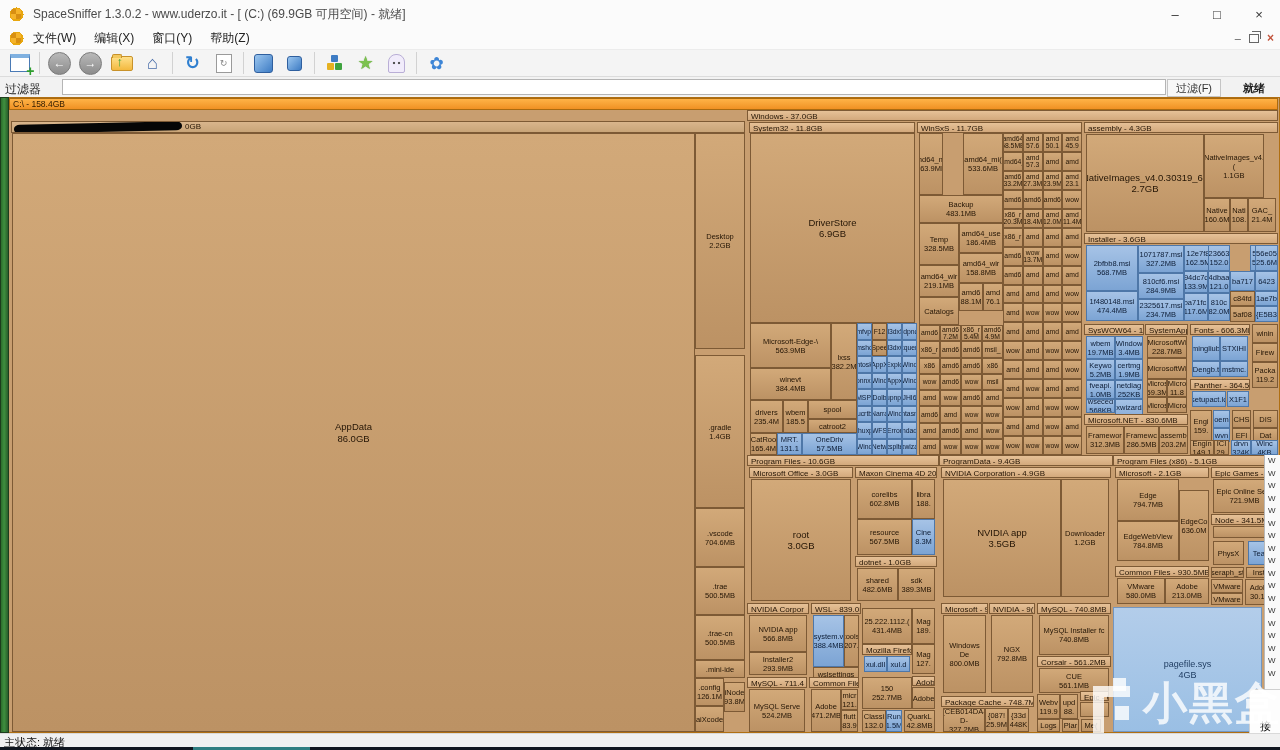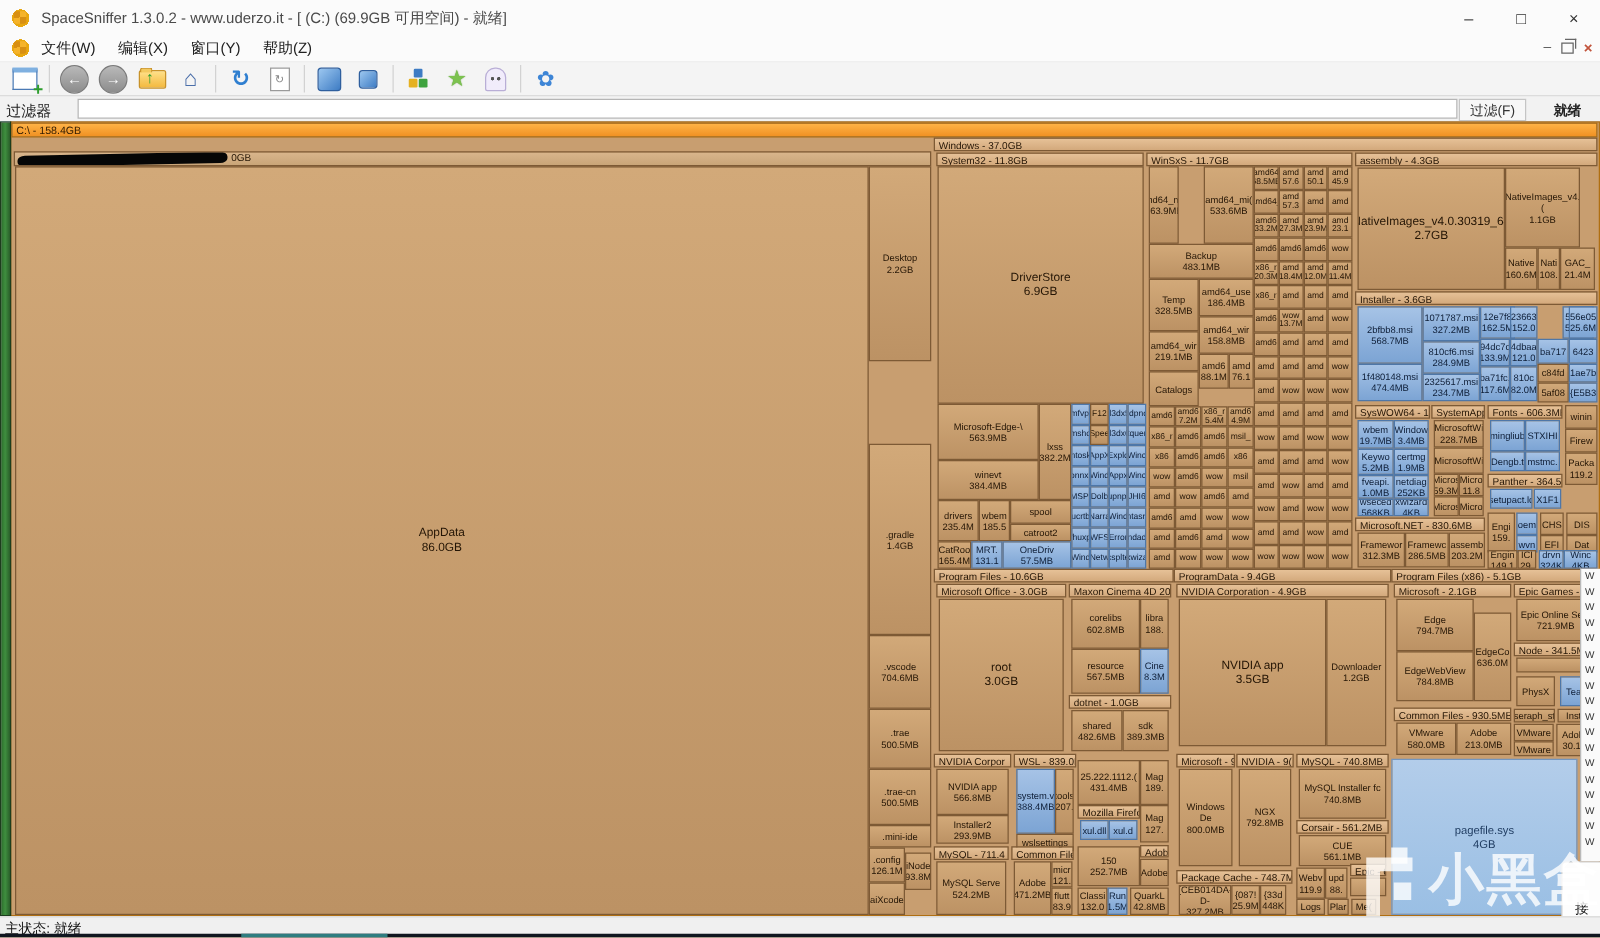--- a/index.html
+++ b/index.html
@@ -182,21 +182,21 @@
 
 <div class="blk o" style="left: 9px; top: 1px; width: 1269px; height: 12px;">C:\ - 158.4GB</div>
     <div class="blk red" style="left: 11px; top: 24px; width: 734px; height: 12px;">
       <span class="scribble"></span>
       <span>0GB</span>
     </div>
     <div class="blk d big" style="left: 12px; top: 36px; width: 683px; height: 599px;">
       <span>AppData</span>
       <span>86.0GB</span>
     </div>
-    <div class="blk d" style="left: 695px; top: 36px; width: 50px; height: 156px;">
+    <div class="blk d" style="left: 695px; top: 36px; width: 50px; height: 216px;">
       <span>Desktop</span>
       <span>2.2GB</span>
     </div>
     <div class="blk d" style="left: 695px; top: 258px; width: 50px; height: 153px;">
       <span>.gradle</span>
       <span>1.4GB</span>
     </div>
     <div class="blk d" style="left: 695px; top: 411px; width: 50px; height: 59px;">
       <span>.vscode</span>
       <span>704.6MB</span>
@@ -421,21 +421,21 @@
       <span>1.0MB</span>
     </div>
     <div class="blk f" style="left: 1115px; top: 283px; width: 28px; height: 19px;">
       <span>netdiag</span>
       <span>252KB</span>
     </div>
     <div class="blk f" style="left: 1086px; top: 302px; width: 29px; height: 14px;">
       <span>wseced</span>
       <span>568KB</span>
     </div>
-    <div class="blk f" style="left: 1115px; top: 302px; width: 28px; height: 14px;">
+    <div class="blk f" style="left: 1115px; top: 302px; width: 28px; height: 26px;">
       <span>xwizard</span>
       <span>4KB</span>
     </div>
     <div class="blk h" style="left: 1145px; top: 227px; width: 43px; height: 11px;">SystemApps</div>
     <div class="blk d" style="left: 1147px; top: 239px; width: 40px; height: 22px;">
       <span>MicrosoftWi</span>
       <span>228.7MB</span>
     </div>
     <div class="blk d" style="left: 1147px; top: 261px; width: 40px; height: 21px;">
       <span>MicrosoftWi</span>

